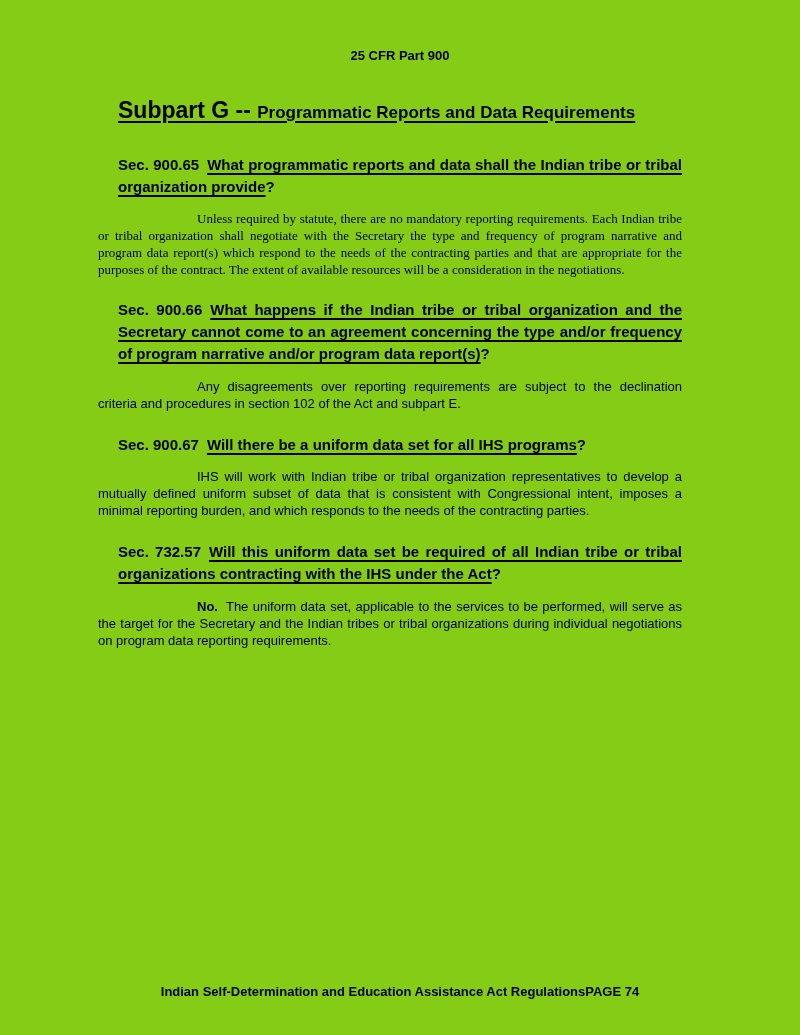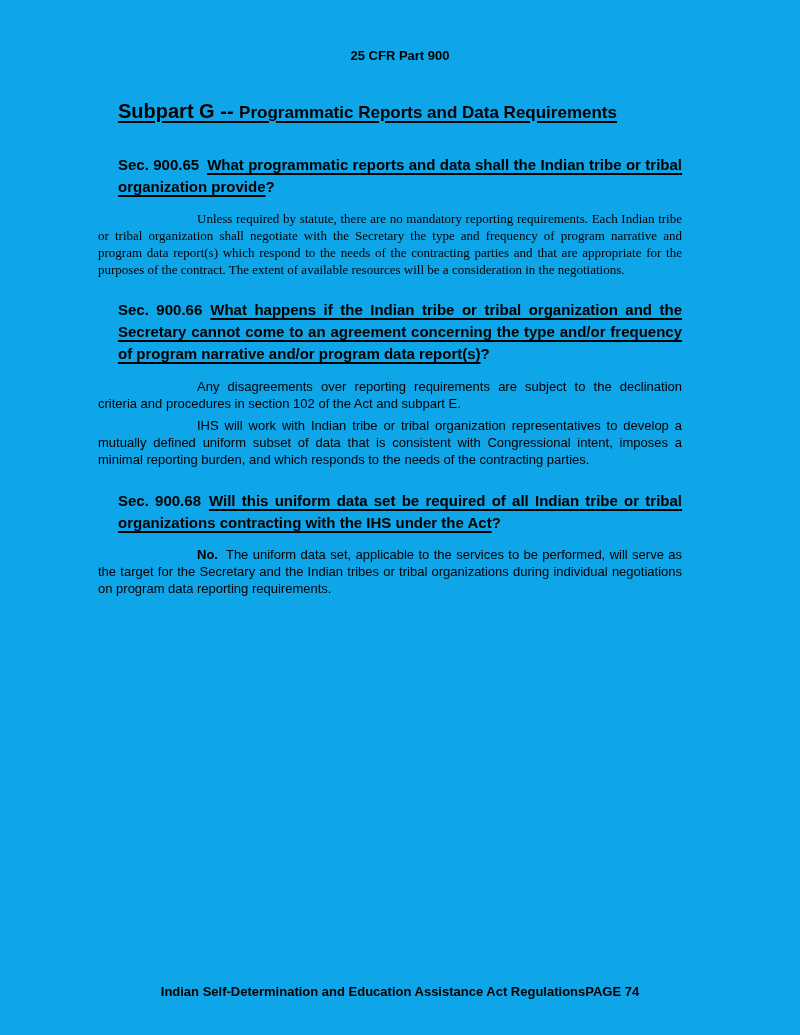--- a/index.html
+++ b/index.html
@@ -1,20 +1,20 @@
 <!DOCTYPE html>
 <html><head>
 <meta charset="utf-8">
 <style>
   html, body { margin: 0; padding: 0; background: #ffffff; }
   .page {
     position: relative;
     width: 800px;
     height: 1035px;
-    background: #0ea5e9;
+    background: #84cc16;
     color: #000000;
     font-family: "Liberation Sans", "DejaVu Sans", sans-serif;
     overflow: hidden;
   }
   .doc-header {
     padding-top: 49px;
     text-align: center;
     font-size: 13px;
     font-weight: bold;
     line-height: 13px;
@@ -27,21 +27,21 @@
     margin: 33px 0 0 20px;
     line-height: 25px;
     font-weight: bold;
     white-space: nowrap;
   }
   .subpart .uline {
     text-decoration: underline;
     text-decoration-thickness: 2px;
     text-underline-offset: 3px;
   }
-  .subpart-label { font-size: 20px; }
+  .subpart-label { font-size: 23px; }
   .subpart-title { font-size: 17px; margin-top: 20px; }
   .sec-heading {
     margin-left: 20px;
     font-size: 15px;
     font-weight: bold;
     line-height: 22px;
     text-align: justify;
   }
   .sec-num { padding-right: 8px; }
   .sec-q {
@@ -87,22 +87,23 @@
   <div class="content">
 
     <h1 class="subpart"><span class="uline"><span class="subpart-label">Subpart G -- </span><span class="subpart-title">Programmatic Reports and Data Requirements</span></span></h1>
 
     <h2 class="sec-heading mt-s1h"><span class="sec-num">Sec. 900.65</span><span class="sec-q">What programmatic reports and data shall the Indian tribe or tribal organization provide</span><span>?</span></h2>
     <p class="para mt-s1p">Unless required by statute, there are no mandatory reporting requirements. Each Indian tribe or tribal organization shall negotiate with the Secretary the type and frequency of program narrative and program data report(s) which respond to the needs of the contracting parties and that are appropriate for the purposes of the contract. The extent of available resources will be a consideration in the negotiations.</p>
 
     <h2 class="sec-heading mt-s2h"><span class="sec-num">Sec. 900.66</span><span class="sec-q">What happens if the Indian tribe or tribal organization and the Secretary cannot come to an agreement concerning the type and/or frequency of program narrative and/or program data report(s)</span><span>?</span></h2>
     <p class="para mt-s2p">Any disagreements over reporting requirements are subject to the declination criteria and procedures in section 102 of the Act and subpart E.</p>
 
+    <h2 class="sec-heading mt-s3h"><span class="sec-num">Sec. 900.67</span><span class="sec-q">Will there be a uniform data set for all IHS programs</span><span>?</span></h2>
     <p class="para mt-s3p">IHS will work with Indian tribe or tribal organization representatives to develop a mutually defined uniform subset of data that is consistent with Congressional intent, imposes a minimal reporting burden, and which responds to the needs of the contracting parties.</p>
 
-    <h2 class="sec-heading mt-s4h"><span class="sec-num">Sec. 900.68</span><span class="sec-q">Will this uniform data set be required of all Indian tribe or tribal organizations contracting with the IHS under the Act</span><span>?</span></h2>
+    <h2 class="sec-heading mt-s4h"><span class="sec-num">Sec. 732.57</span><span class="sec-q">Will this uniform data set be required of all Indian tribe or tribal organizations contracting with the IHS under the Act</span><span>?</span></h2>
     <p class="para mt-s4p"><b class="lead">No.</b><span>The uniform data set, applicable to the services to be performed, will serve as the target for the Secretary and the Indian tribes or tribal organizations during individual negotiations on program data reporting requirements.</span></p>
 
   </div>
 
   <div class="doc-footer"><span>Indian Self-Determination and Education Assistance Act Regulations</span><span class="page-label">PAGE 74</span></div>
 
 </div>
 
 </body></html>

